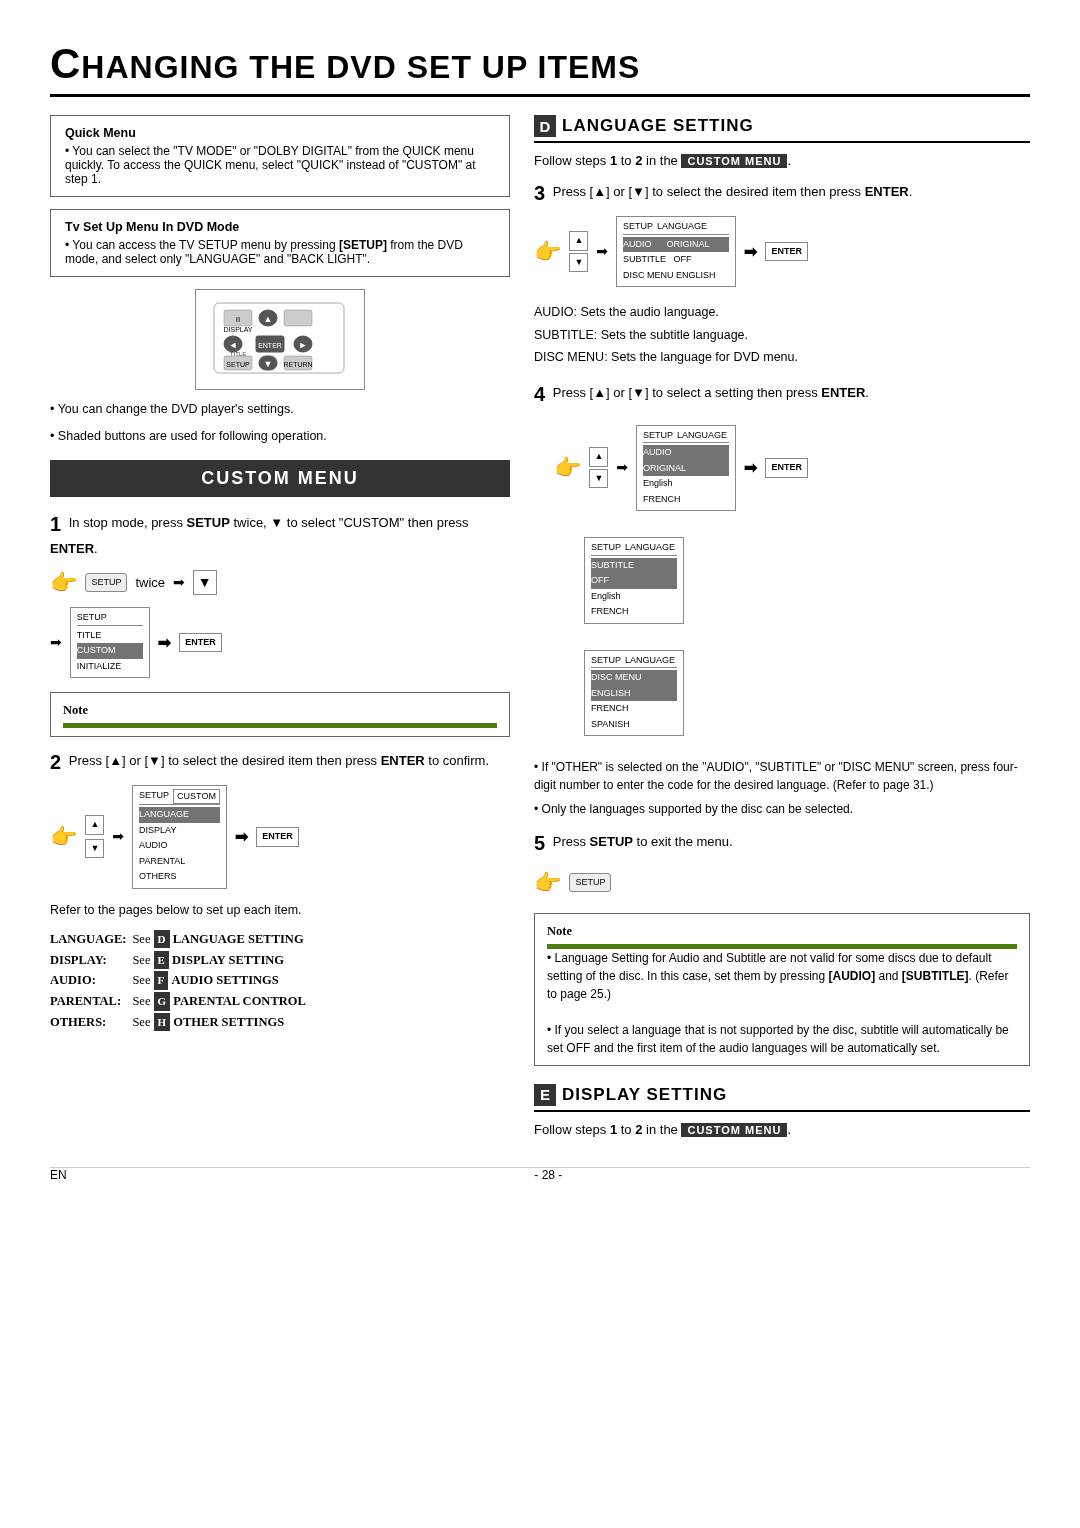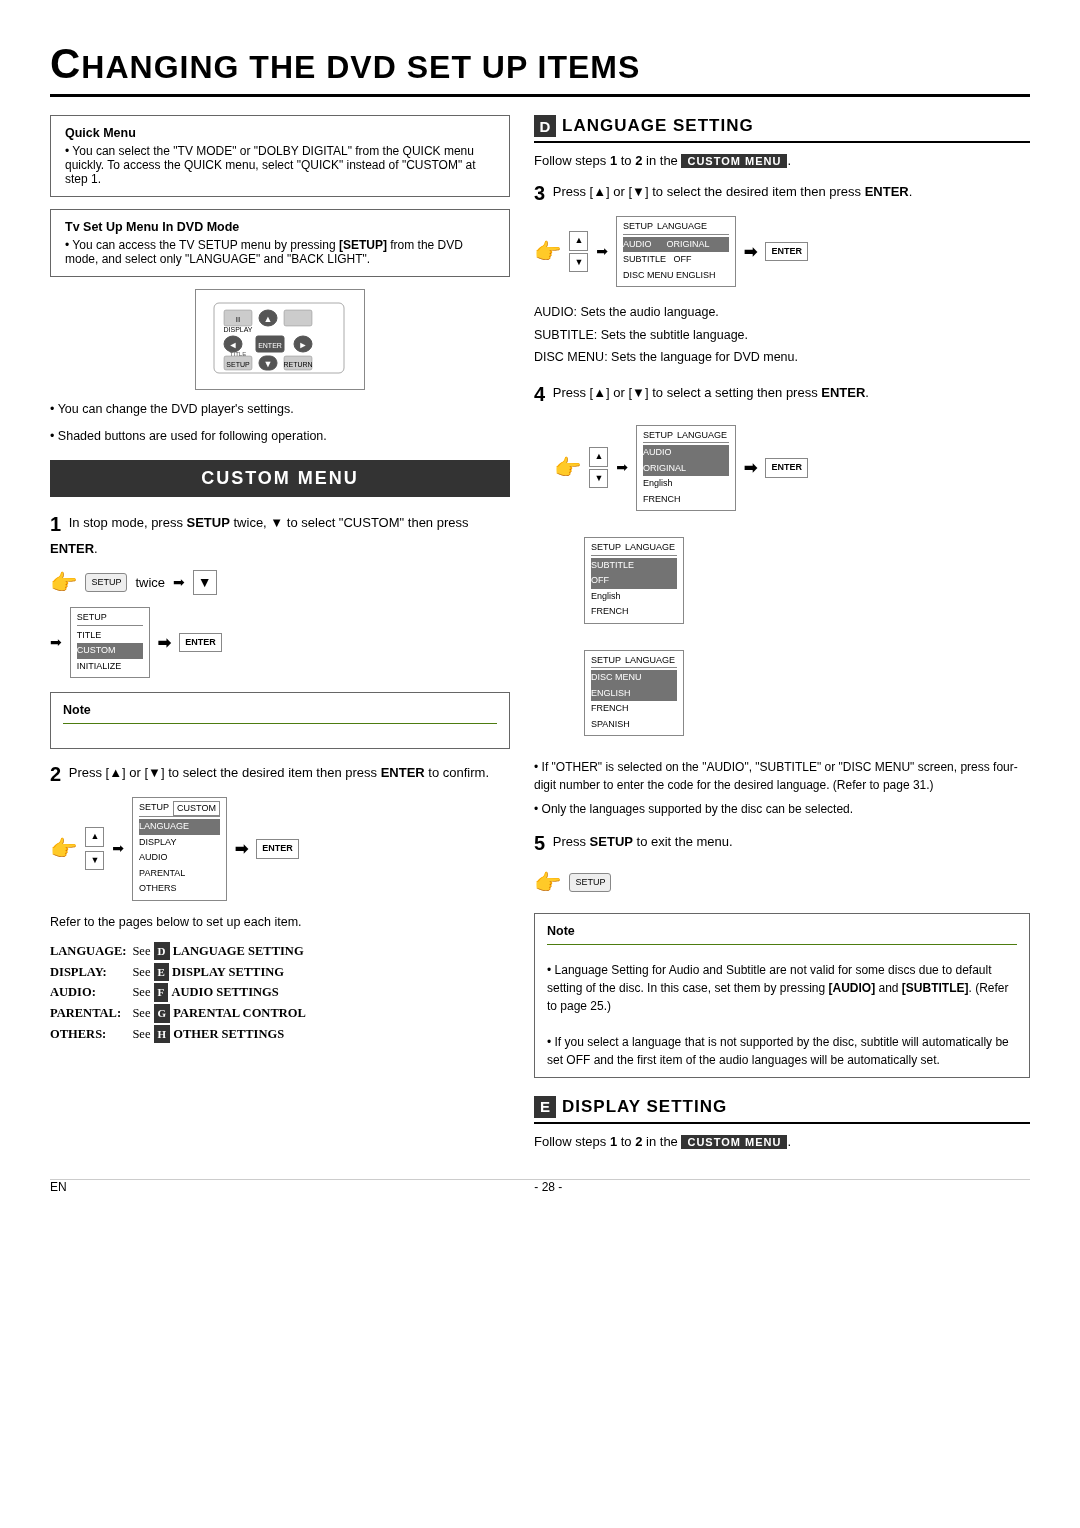--- a/index.html
+++ b/index.html
@@ -90,23 +90,24 @@
     .note-box {
       border: 1px solid #666;
       padding: 8px 12px;
       margin: 10px 0;
       font-size: 12px;
       line-height: 1.5;
     }
     .note-title {
       font-weight: bold;
       font-size: 12.5px;
-      margin-bottom: 16px;
-      border-bottom: 1px solid #4d7c0f;
+      margin-bottom: 0;
+      border-bottom: 5px solid #4d7c0f;
       padding-bottom: 3px;
+      font-family: Liberation Serif, serif;
     }
     .screen-box {
       border: 1px solid #888;
       font-size: 10px;
       padding: 3px 6px;
       min-width: 80px;
     }
     .screen-box .screen-title-row {
       display: flex;
       border-bottom: 1px solid #888;

